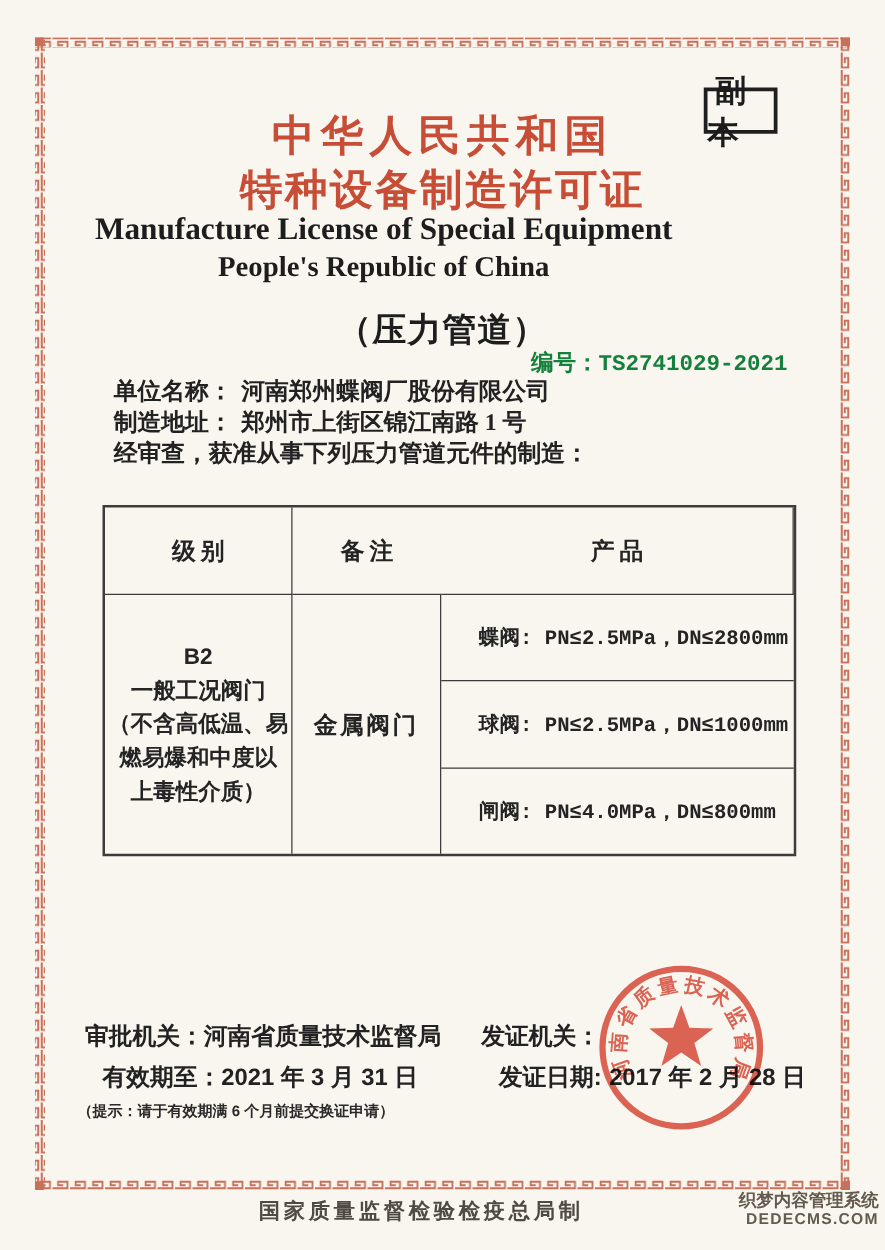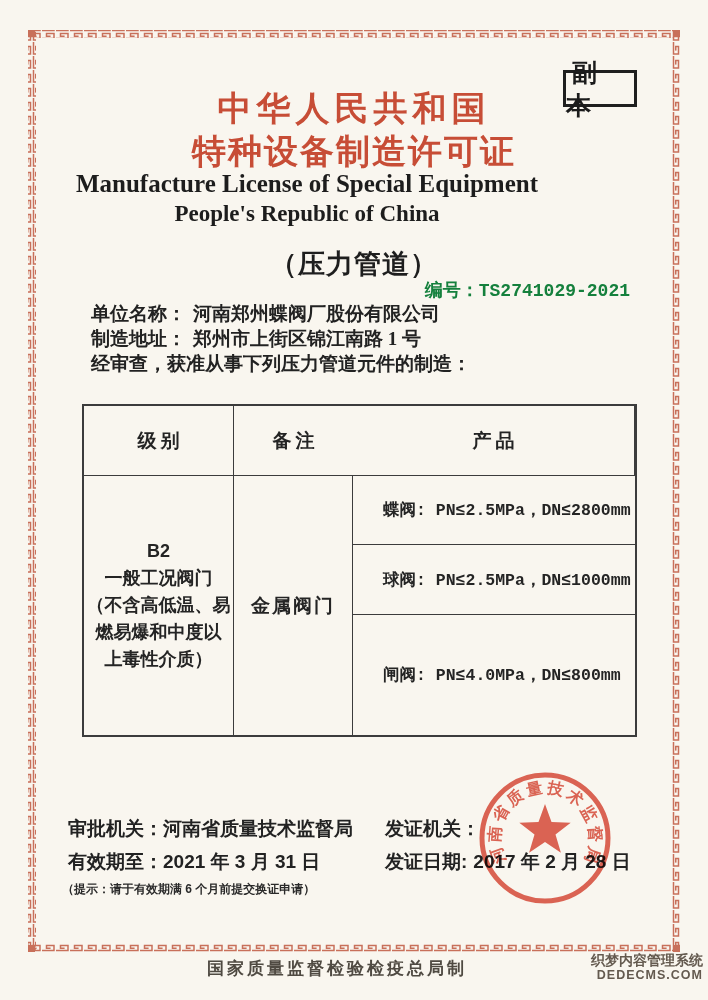--- a/index.html
+++ b/index.html
@@ -5,56 +5,56 @@
   html,body{margin:0;padding:0;}
   body{
     width:708px;height:1000px;position:relative;overflow:hidden;
     background:#f9f6ef;
     font-family:"Liberation Sans","DejaVu Sans",sans-serif;
     color:#242424;
   }
   .abs{position:absolute;}
   
   .copy-badge{
-    left:563px;top:70px;width:74px;height:37px;box-sizing:border-box;
+    left:563px;top:70px;width:59px;height:37px;box-sizing:border-box;
     border:3px solid #1f1f1f;display:flex;align-items:center;justify-content:center;
     font-size:25px;font-weight:bold;color:#1b1b1b;letter-spacing:6px;text-indent:6px;
   }
   
   .title-cn{left:0;width:708px;text-align:center;font-weight:bold;color:#c74d36;}
   .title-cn-1{top:86px;font-size:34px;letter-spacing:5px;}
   .title-cn-2{top:129px;font-size:34px;letter-spacing:2px;}
   .title-en{left:0;width:614px;text-align:center;font-weight:bold;color:#1d1d1d;
     font-family:"Liberation Serif","DejaVu Serif",serif;}
   .title-en-1{top:170px;font-size:25px;}
   .title-en-2{top:201px;font-size:23px;}
   .subtitle{left:0;top:246px;width:708px;text-align:center;font-size:27px;font-weight:bold;color:#1e1e1e;letter-spacing:1px;}
   .license-line{top:278px;right:78px;font-size:18px;font-weight:bold;color:#15803d;}
   .mono{font-family:"Liberation Mono","DejaVu Sans Mono",monospace;}
   
   .info-block{left:91px;top:301px;font-size:19px;font-weight:bold;line-height:25px;color:#222;font-family:Liberation Serif, serif;}
   .info-label{margin-right:7px;}
   
   .cert-table{
-    left:82px;top:404px;width:555px;height:333px;box-sizing:border-box;
+    left:82px;top:404px;width:555px;height:281px;box-sizing:border-box;
     display:grid;grid-template-columns:150px 119px 1fr;grid-template-rows:70px 69px 70px 1fr;
     border:2px solid #3c3c3c;font-weight:bold;color:#242424;
   }
   .cell{display:flex;align-items:center;justify-content:center;box-sizing:border-box;}
   .b-r{border-right:1.5px solid #3c3c3c;}
   .b-b{border-bottom:1.5px solid #3c3c3c;}
   .th{font-size:19px;letter-spacing:4px;text-indent:4px;}
   .level-cell{grid-row:2/5;grid-column:1;font-size:18px;line-height:27px;white-space:pre-line;text-align:center;}
   .product-cell{grid-row:2/5;grid-column:2;font-size:19px;letter-spacing:2px;}
   .remark-cell{grid-column:3;justify-content:flex-start;padding-left:30px;font-size:16.5px;
     font-family:"Liberation Mono","DejaVu Sans Mono",monospace;font-weight:bold;}
   
   .bl-line{left:68px;font-size:19px;font-weight:bold;color:#222;}
   .bl-1{top:816px;}
-  .bl-2{top:849px;}
+  .bl-2{top:849px;margin-left:14px;}
   .hint-line{left:62px;top:881px;font-size:12px;font-weight:bold;color:#2a2a2a;}
   .br-line{left:385px;font-size:19px;font-weight:bold;color:#222;}
   .val-gap{margin-left:6px;}
   
   .stamp{left:455px;top:748px;width:180px;height:180px;opacity:.8;mix-blend-mode:multiply;pointer-events:none;}
   .stamp text{fill:#d8402e;font-size:16px;font-weight:bold;font-family:"Liberation Sans",sans-serif;}
   
   .made-by{left:0;top:957px;width:708px;text-align:center;transform:translateX(-17px);
     font-size:17px;font-weight:bold;letter-spacing:3px;color:#4f4a42;}
   .watermark{right:5px;top:953px;text-align:right;color:#645a4f;line-height:15px;}

